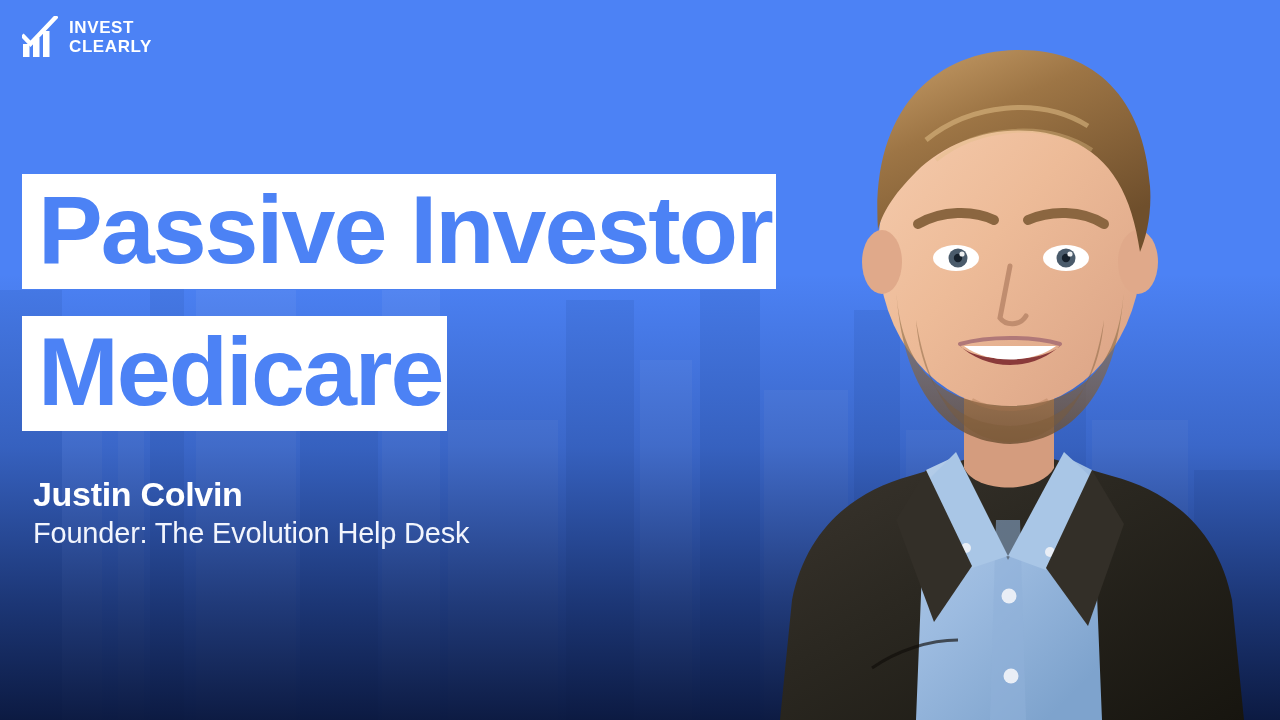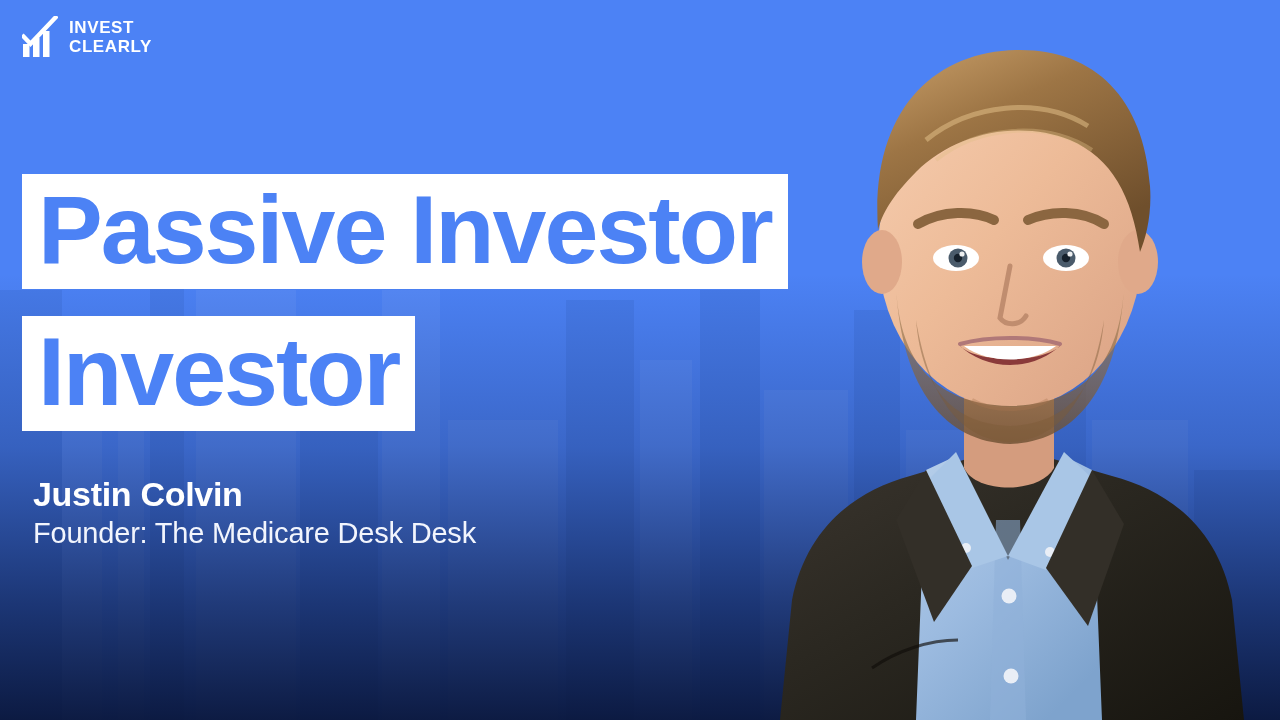--- a/index.html
+++ b/index.html
@@ -72,21 +72,21 @@
     z-index:4;
     pointer-events:none;
   }
 
   
   .headline { position:absolute; left:22px; top:174px; z-index:5; }
   .hl-line {
     display:block;
     background:#ffffff;
     width:max-content;
-    padding:6px 16px 10px 16px;
+    padding:6px 4px 10px 16px;
     margin-bottom:27px;
   }
   .hl-line:last-child { margin-bottom:0; }
   .hl-line span {
     display:block;
     color:#4c82f5;
     font-weight:700;
     font-size:97px;
     line-height:99px;
     letter-spacing:-2px;
@@ -251,22 +251,22 @@
 
       <path d="M252 400 C272 412 308 412 328 400" fill="none" stroke="#a9764f" stroke-width="4" opacity=".35"></path>
     </svg>
   </div>
 
   <div class="headline">
     <div class="hl-line">
       <span>Passive Investor</span>
     </div>
     <div class="hl-line">
-      <span>Investor</span>
+      <span>Medicare</span>
     </div>
   </div>
 
   <div class="speaker">
     <div class="speaker-name">Justin Colvin</div>
-    <div class="speaker-role">Founder: The Medicare Desk Desk</div>
+    <div class="speaker-role">Founder: The Evolution Help Desk</div>
   </div>
 
 </div>
 
 </body></html>

